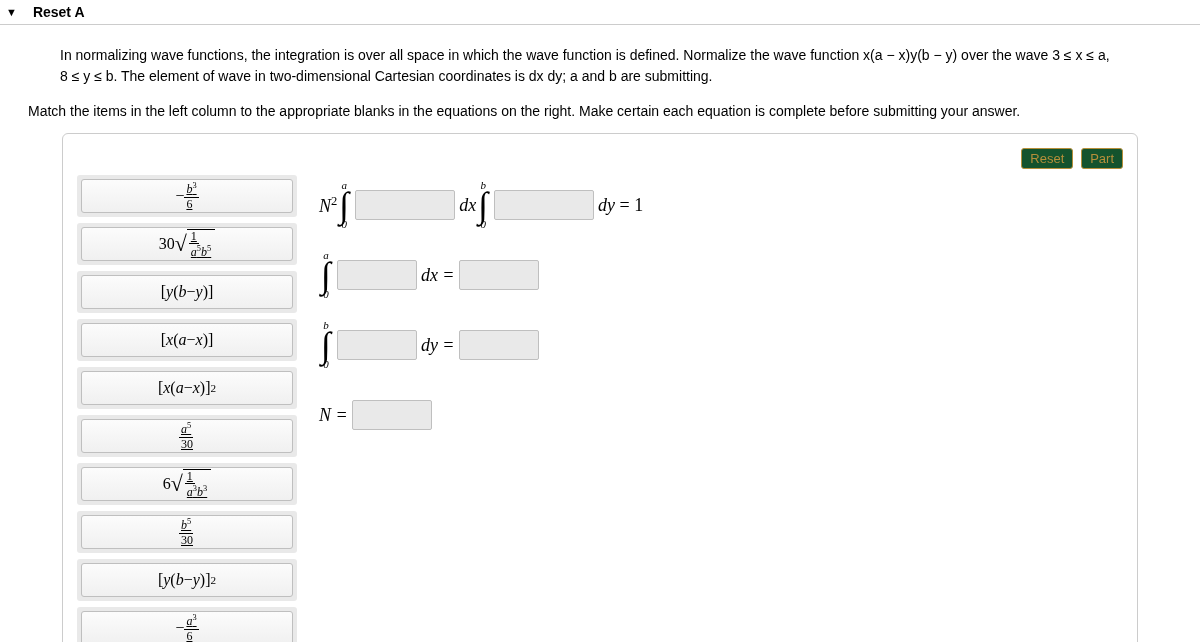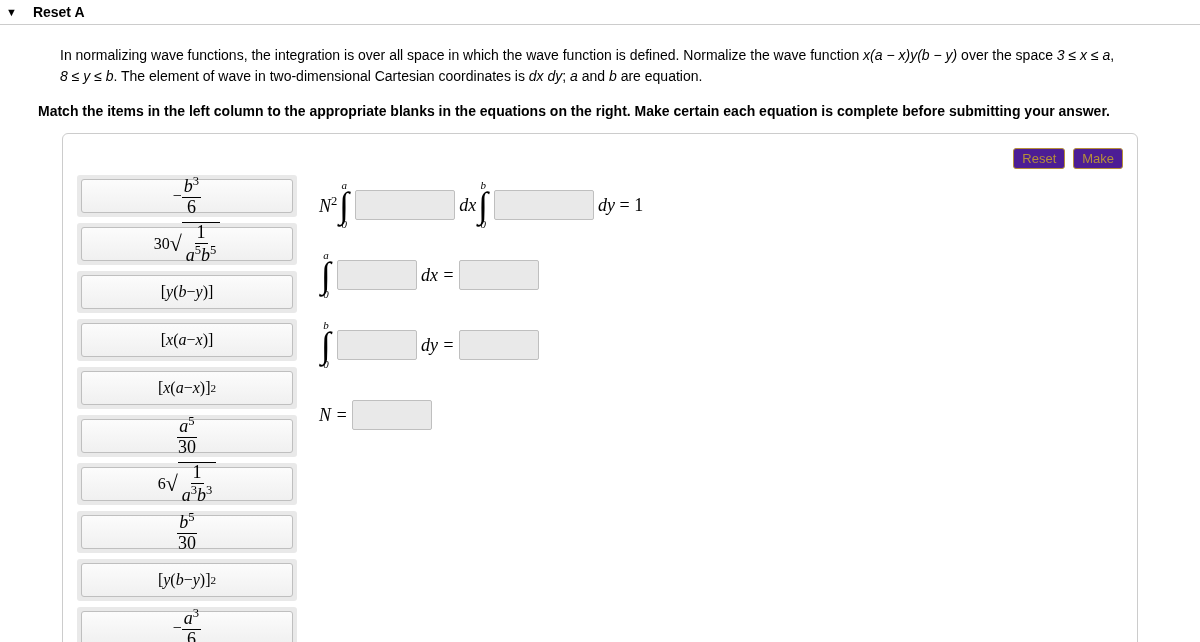--- a/index.html
+++ b/index.html
@@ -19,40 +19,40 @@
     }
     .part-header .tri {
       margin-right: 16px;
       font-size: 11px;
       cursor: pointer;
     }
     .intro {
       padding: 20px 60px 10px 60px;
       line-height: 1.5;
     }
-    .intro .mathit { font-style: italic; }
+    .intro .mathit { }
     .instruction {
-      padding: 6px 38px 14px 38px;
-      font-weight: bold;
+      padding: 6px 38px 14px 28px;
+      font-weight: normal;
     }
     .workarea-wrap {
       border: 1px solid #ccc;
       border-radius: 6px;
       margin: 0 62px;
       padding: 14px;
       position: relative;
     }
     .btnbar {
       text-align: right;
       margin-bottom: 6px;
     }
     .btn {
       display: inline-block;
       border: 1px solid #b58f3a;
-      background: #4c1d95;
+      background: #14532d;
       color: #b58f3a;
       padding: 2px 8px;
       font-size: 13px;
       border-radius: 3px;
       cursor: pointer;
       margin-left: 4px;
     }
     .workarea {
       display: flex;
       gap: 22px;
@@ -113,54 +113,55 @@
       border-radius: 2px;
       height: 30px;
       width: 100px;
       margin: 0 4px;
       vertical-align: middle;
     }
     .slot.sm { width: 80px; }
     .frac {
       display: inline-flex;
       flex-direction: column;
-      align-items: center;
+      align-items: flex-start;
       vertical-align: middle;
-      font-size: 18px;
+      font-size: 12px;
       line-height: 1.1;
+      text-decoration: underline;
     }
     .frac .n { border-bottom: 1px solid #000; padding: 0 2px; }
     .frac .d { padding: 0 2px; }
     .sqrt {
       display: inline-flex;
       align-items: center;
     }
     .sqrt .rad { font-size: 22px; }
     .sqrt .under { border-top: 1px solid #000; padding: 0 2px; }
     sup, sub { font-size: 0.7em; }
   </style>
 </head>
 <body>
 
 <div class="part-header">
   <span class="tri">▼</span>
   <span>Reset A</span>
 </div>
 
 <div class="intro">
-  <span>In normalizing wave functions, the integration is over all space in which the wave function is defined. Normalize the wave function </span><span class="mathit">x(a − x)y(b − y)</span><span> over the space </span><span class="mathit">3 ≤ x ≤ a</span><span>, </span><br>
-  <span class="mathit">8 ≤ y ≤ b</span><span>. The element of wave in two-dimensional Cartesian coordinates is </span><span class="mathit">dx dy</span><span>; </span><span class="mathit">a</span><span> and </span><span class="mathit">b</span><span> are equation.</span>
+  <span>In normalizing wave functions, the integration is over all space in which the wave function is defined. Normalize the wave function </span><span class="mathit">x(a − x)y(b − y)</span><span> over the wave </span><span class="mathit">3 ≤ x ≤ a</span><span>, </span><br>
+  <span class="mathit">8 ≤ y ≤ b</span><span>. The element of wave in two-dimensional Cartesian coordinates is </span><span class="mathit">dx dy</span><span>; </span><span class="mathit">a</span><span> and </span><span class="mathit">b</span><span> are submitting.</span>
 </div>
 
 <div class="instruction">Match the items in the left column to the appropriate blanks in the equations on the right. Make certain each equation is complete before submitting your answer.</div>
 
 <div class="workarea-wrap">
   <div class="btnbar">
     <span class="btn">Reset</span>
-    <span class="btn">Make</span>
+    <span class="btn">Part</span>
   </div>
 
   <div class="workarea">
 
     <div class="source-col">
 
     <div class="tile-wrap">
           <div class="tile">−<span class="frac">
               <span class="n"><i>b</i><sup>3</sup></span>
               <span class="d">6</span>

